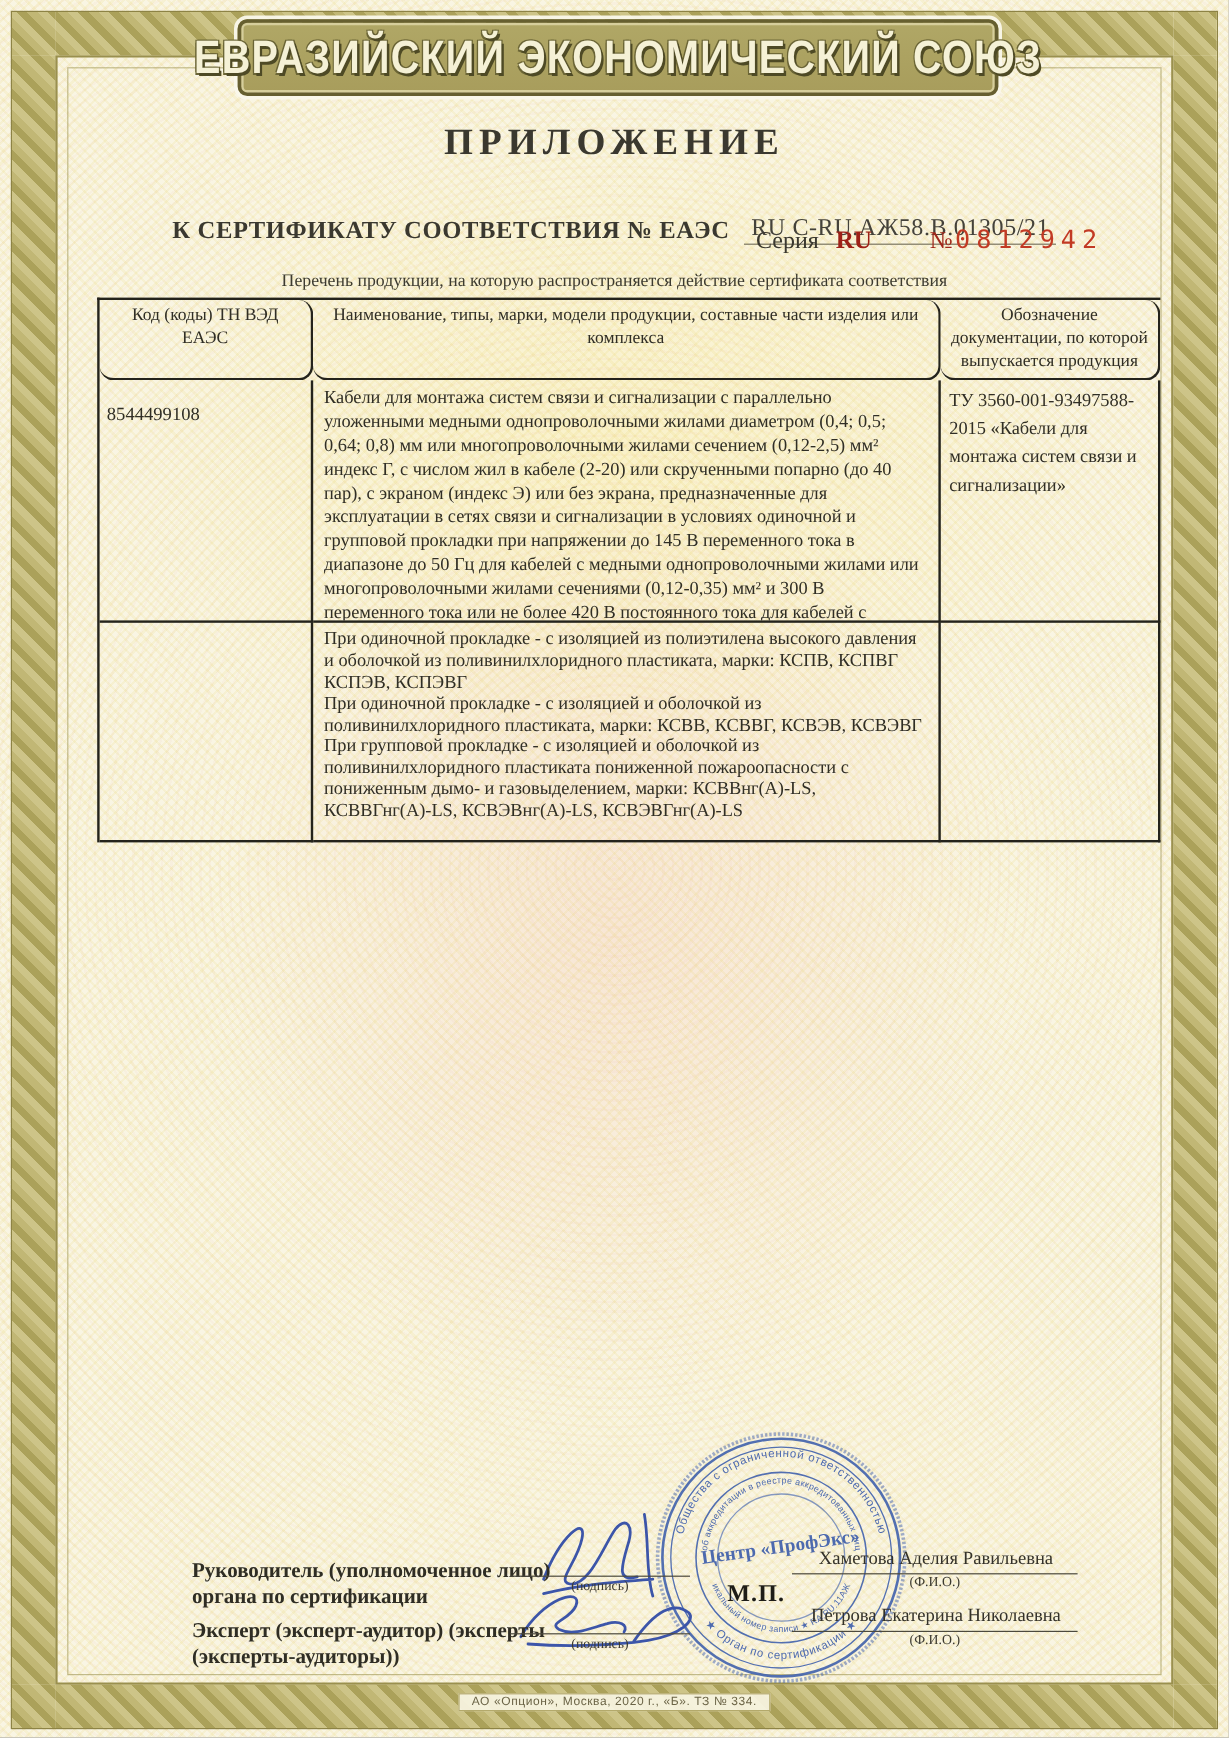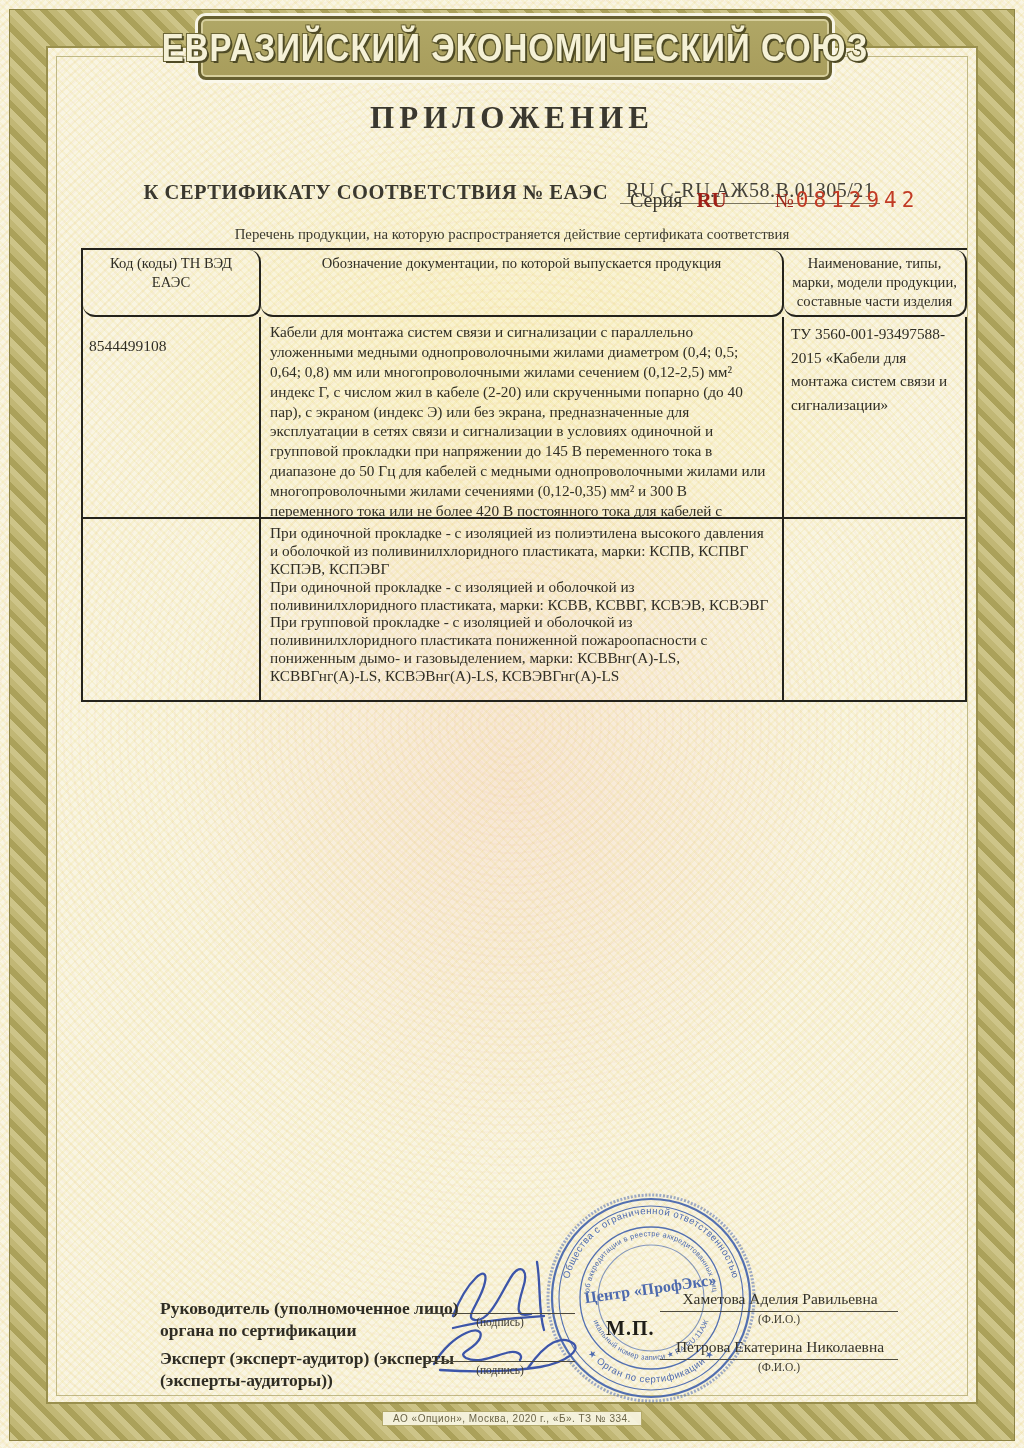--- a/index.html
+++ b/index.html
@@ -123,22 +123,22 @@
     <span class="series-label">Серия</span>
     <span class="series-value">RU</span>
     <span class="no-sign">№</span>
     <span class="serial">0812942</span>
   </div>
 
   <div class="intro-line">Перечень продукции, на которую распространяется действие сертификата соответствия</div>
 
   <div class="ptable">
     <div class="cell head">Код (коды) ТН ВЭД ЕАЭС</div>
+    <div class="cell head">Наименование, типы, марки, модели продукции, составные части изделия или комплекса</div>
     <div class="cell head">Обозначение документации, по которой выпускается продукция</div>
-    <div class="cell head">Наименование, типы, марки, модели продукции, составные части изделия или комплекса</div>
 
     <div class="cell code">8544499108</div>
     <div class="cell desc r1">Кабели для монтажа систем связи и сигнализации с параллельно уложенными медными однопроволочными жилами диаметром (0,4; 0,5; 0,64; 0,8) мм или многопроволочными жилами сечением (0,12-2,5) мм² индекс Г, с числом жил в кабеле (2-20) или скрученными попарно (до 40 пар),  с экраном (индекс Э) или без экрана, предназначенные для эксплуатации в сетях связи и сигнализации в условиях одиночной и групповой прокладки при напряжении до 145 В переменного тока в диапазоне до 50 Гц для кабелей с медными однопроволочными  жилами или многопроволочными жилами сечениями (0,12-0,35) мм² и 300 В переменного тока или не более 420 В постоянного тока для кабелей с многопроволочными жилами сечениями (0,5-2,5) мм², марок</div>
     <div class="cell docs">ТУ 3560-001-93497588-2015 «Кабели для монтажа систем связи и сигнализации»</div>
 
     <div class="cell code"></div>
     <div class="cell desc r2">При одиночной прокладке - с изоляцией из полиэтилена высокого давления и оболочкой из поливинилхлоридного пластиката, марки: КСПВ, КСПВГ КСПЭВ,  КСПЭВГ
 При одиночной прокладке - с изоляцией и оболочкой из поливинилхлоридного пластиката, марки: КСВВ, КСВВГ, КСВЭВ, КСВЭВГ
 При групповой прокладке - с изоляцией и оболочкой из поливинилхлоридного пластиката пониженной пожароопасности с пониженным дымо- и газовыделением, марки:  КСВВнг(А)-LS, КСВВГнг(А)-LS, КСВЭВнг(А)-LS,  КСВЭВГнг(А)-LS</div>
     <div class="cell docs"></div>

